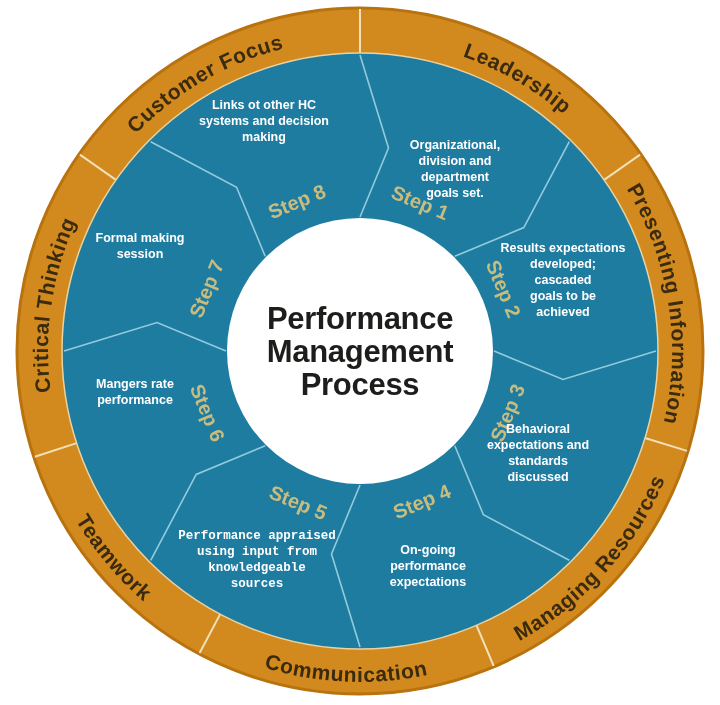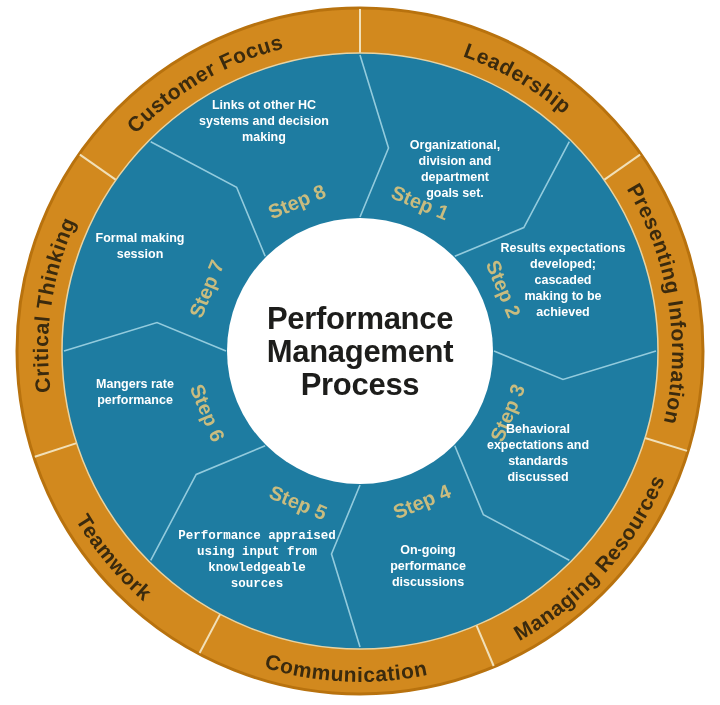--- a/index.html
+++ b/index.html
@@ -146,29 +146,29 @@
   <div class="step-label sl7">Step 7</div>
   <div class="step-label sl8">Step 8</div>
 
   <div class="step-desc sd1">Organizational,
 division and
 department
 goals set.</div>
   <div class="step-desc sd2">Results expectations
 developed;
 cascaded
-making to be
+goals to be
 achieved</div>
   <div class="step-desc sd3">Behavioral
 expectations and
 standards
 discussed</div>
   <div class="step-desc sd4">On-going
 performance
-discussions</div>
+expectations</div>
   <div class="step-desc sd5">Performance appraised
 using input from
 knowledgeable
 sources</div>
   <div class="step-desc sd6">Mangers rate
 performance</div>
   <div class="step-desc sd7">Formal making
 session</div>
   <div class="step-desc sd8">Links ot other HC
 systems and decision

